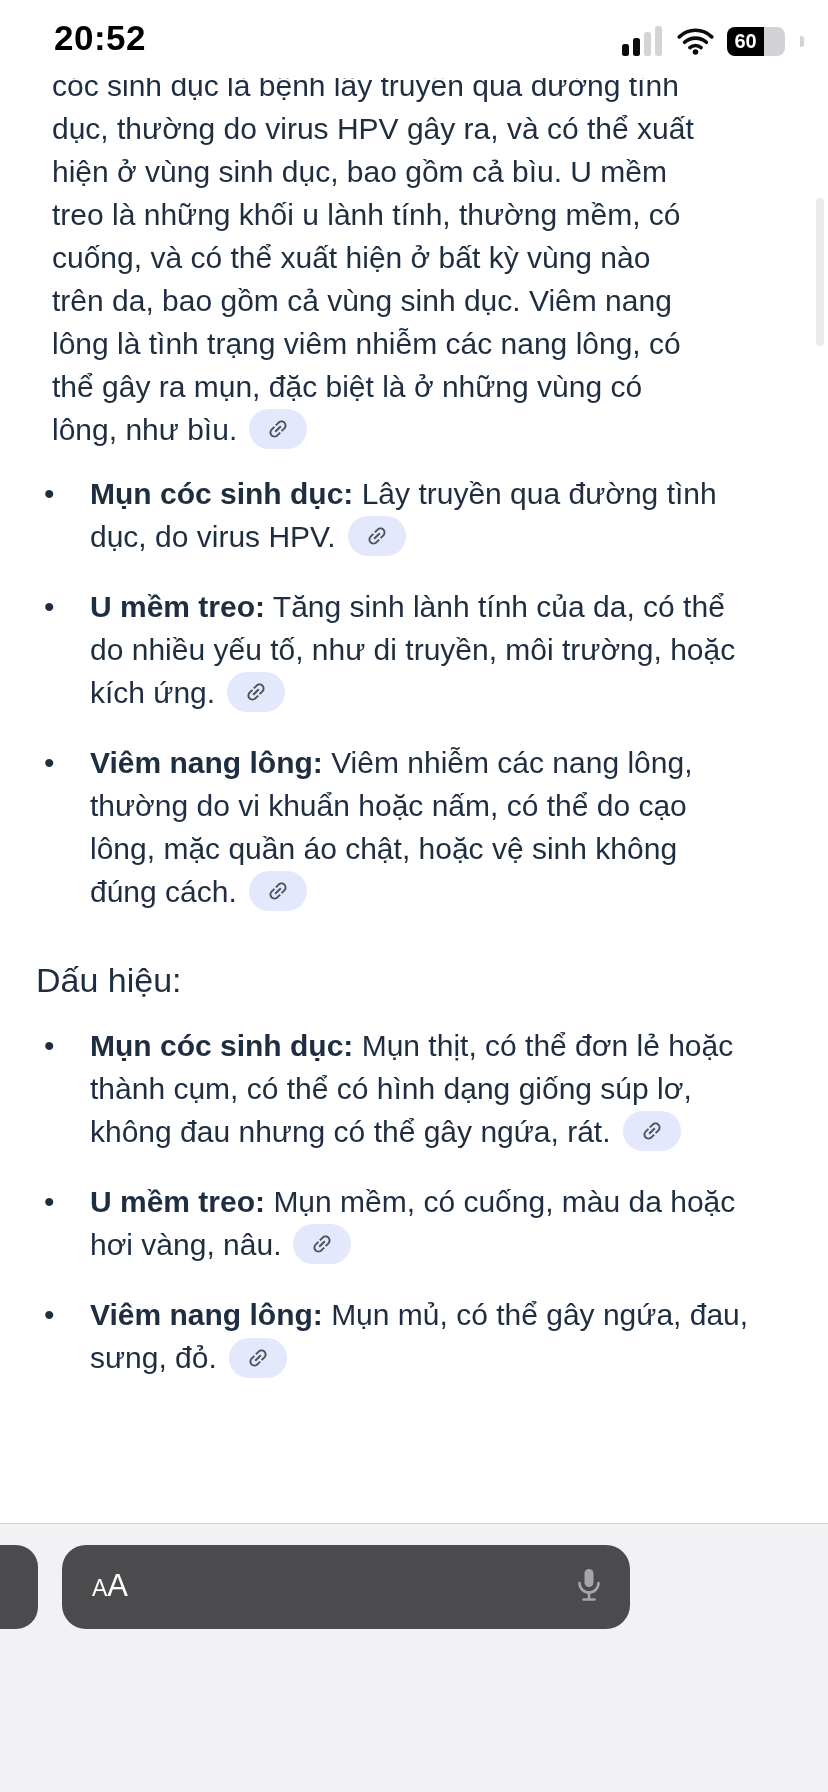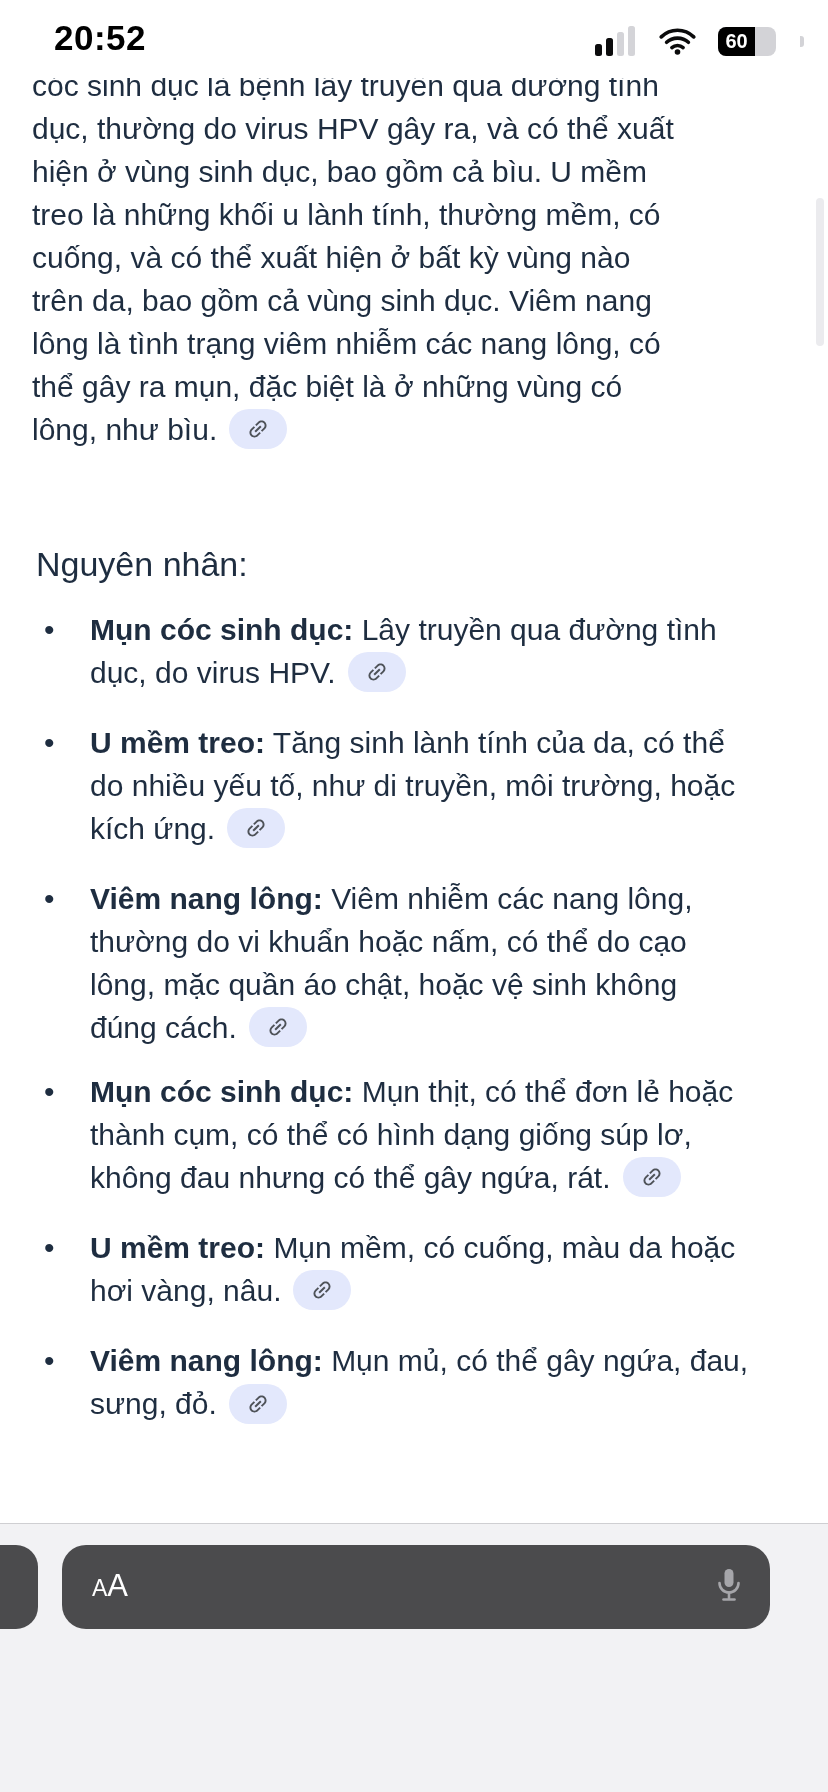--- a/index.html
+++ b/index.html
@@ -2,53 +2,53 @@
 <html><head>
 <meta charset="utf-8">
 <style>
   html,body{margin:0;padding:0;background:#dfe1e5;}
   .screen{position:relative;width:828px;height:1792px;margin:0 auto;background:#ffffff;overflow:hidden;
           font-family:"Liberation Sans",sans-serif;}
 
   
   .status-bar{position:absolute;top:0;left:0;right:0;height:78px;background:#ffffff;z-index:8;}
   .time{position:absolute;left:54px;top:18px;font-size:35px;font-weight:700;letter-spacing:.5px;color:#000000;}
-  .status-icons{position:absolute;right:24px;top:24px;display:flex;align-items:center;gap:22px;height:34px;}
+  .status-icons{position:absolute;right:24px;top:24px;display:flex;align-items:center;gap:13px;height:34px;}
   .battery{position:relative;width:58px;height:29px;border-radius:8px;background:#d3d3d7;overflow:hidden;flex:none;}
   .battery-fill{position:absolute;left:0;top:0;bottom:0;width:37px;background:#000;}
   .battery-num{position:absolute;left:0;top:0;width:37px;height:29px;display:flex;align-items:center;justify-content:center;
                color:#fff;font-size:20px;font-weight:700;}
   .battery-nub{width:4px;height:11px;background:#d3d3d7;border-radius:0 3px 3px 0;margin-left:2px;flex:none;}
 
   
   .scrollbar{position:absolute;right:4px;top:198px;width:8px;height:148px;border-radius:4px;background:#ebebee;z-index:4;}
 
   
   .content{position:absolute;top:64px;left:0;width:828px;z-index:1;color:#1e2d40;
            font-size:30px;line-height:43px;}
-  .intro{margin:0;padding:0 30px 0 32px;}
+  .intro{margin:0;padding:0 30px 0 52px;}
   .prewrap{white-space:pre-line;}
   .sec-heading{margin:0;padding:0 36px;font-size:34px;line-height:48px;font-weight:500;color:#1e2d40;}
   .pt-lg{padding-top:88px;}
   .pt-md{padding-top:42px;}
   .blist{list-style:none;margin:20px 0 0 0;padding:0 28px 0 36px;}
   .blist li{display:flex;margin:0 0 26px 0;}
   .blist li:last-child{margin-bottom:0;}
   .dot{flex:none;width:54px;padding-left:8px;box-sizing:border-box;}
   .li-body{flex:1;}
   .lead{font-weight:700;}
 
   .badge{display:inline-flex;align-items:center;justify-content:center;width:58px;height:40px;border-radius:20px;
          background:#e3e8fc;margin-left:12px;vertical-align:middle;transform:translateY(-3px);border:none;}
 
   
   .toolbar{position:absolute;left:0;right:0;top:1523px;height:269px;background:#f2f2f4;
            border-top:1px solid #cfcfd2;box-sizing:border-box;z-index:9;}
   .tab-stub{position:absolute;left:-28px;top:21px;width:66px;height:84px;border-radius:22px;background:#4b4b4d;}
-  .addr-pill{position:absolute;left:62px;top:21px;width:708px;height:84px;border-radius:24px;background:#4b4b4d;
+  .addr-pill{position:absolute;left:62px;top:21px;width:568px;height:84px;border-radius:24px;background:#4b4b4d;
              display:flex;align-items:center;color:#fff;}
   .reader-btn{position:absolute;left:22px;top:0;height:100%;display:flex;align-items:center;padding:0 8px;
               background:none;border:none;color:#fff;cursor:default;}
   .aa-label{display:inline-block;font-size:31px;line-height:31px;}
   .aa-label::first-letter{font-size:23px;}
   .addr-center{flex:1;display:flex;align-items:center;justify-content:center;gap:9px;}
   .addr-query{font-size:30px;color:#ffffff;white-space:nowrap;}
   .mic-btn{position:absolute;right:20px;top:0;height:100%;display:flex;align-items:center;padding:0 8px;
            background:none;border:none;cursor:default;}
 
@@ -101,21 +101,20 @@
 lông, như bìu.</span><button class="badge">
           <span>
             <svg width="24" height="24" viewBox="0 0 24 24">
               <g transform="rotate(-45 12 12)">
                 <path fill="#4e5258" d="M3.9 12c0-1.71 1.39-3.1 3.1-3.1h4V7H7c-2.76 0-5 2.24-5 5s2.24 5 5 5h4v-1.9H7c-1.71 0-3.1-1.39-3.1-3.1zM8 13h8v-2H8v2zm9-6h-4v1.9h4c1.71 0 3.1 1.39 3.1 3.1s-1.39 3.1-3.1 3.1h-4V17h4c2.76 0 5-2.24 5-5s-2.24-5-5-5z"></path>
               </g>
             </svg>
           </span>
         </button></p>
 
-    <h2 class="sec-heading pt-lg">Nguyên nhân:</h2>
 
     <ul class="blist">
       <li>
         <span class="dot">•</span>
         <div class="li-body"><span class="lead">Mụn cóc sinh dục:</span><span class="prewrap"> Lây truyền qua đường tình
 dục, do virus HPV.</span><button class="badge">
               <span>
                 <svg width="24" height="24" viewBox="0 0 24 24">
                   <g transform="rotate(-45 12 12)">
                     <path fill="#4e5258" d="M3.9 12c0-1.71 1.39-3.1 3.1-3.1h4V7H7c-2.76 0-5 2.24-5 5s2.24 5 5 5h4v-1.9H7c-1.71 0-3.1-1.39-3.1-3.1zM8 13h8v-2H8v2zm9-6h-4v1.9h4c1.71 0 3.1 1.39 3.1 3.1s-1.39 3.1-3.1 3.1h-4V17h4c2.76 0 5-2.24 5-5s-2.24-5-5-5z"></path>
@@ -148,20 +147,21 @@
                 <svg width="24" height="24" viewBox="0 0 24 24">
                   <g transform="rotate(-45 12 12)">
                     <path fill="#4e5258" d="M3.9 12c0-1.71 1.39-3.1 3.1-3.1h4V7H7c-2.76 0-5 2.24-5 5s2.24 5 5 5h4v-1.9H7c-1.71 0-3.1-1.39-3.1-3.1zM8 13h8v-2H8v2zm9-6h-4v1.9h4c1.71 0 3.1 1.39 3.1 3.1s-1.39 3.1-3.1 3.1h-4V17h4c2.76 0 5-2.24 5-5s-2.24-5-5-5z"></path>
                   </g>
                 </svg>
               </span>
             </button></div>
       </li>
     </ul>
 
+    <h2 class="sec-heading pt-md">Dấu hiệu:</h2>
 
     <ul class="blist">
       <li>
         <span class="dot">•</span>
         <div class="li-body"><span class="lead">Mụn cóc sinh dục:</span><span class="prewrap"> Mụn thịt, có thể đơn lẻ hoặc
 thành cụm, có thể có hình dạng giống súp lơ,
 không đau nhưng có thể gây ngứa, rát.</span><button class="badge">
               <span>
                 <svg width="24" height="24" viewBox="0 0 24 24">
                   <g transform="rotate(-45 12 12)">

